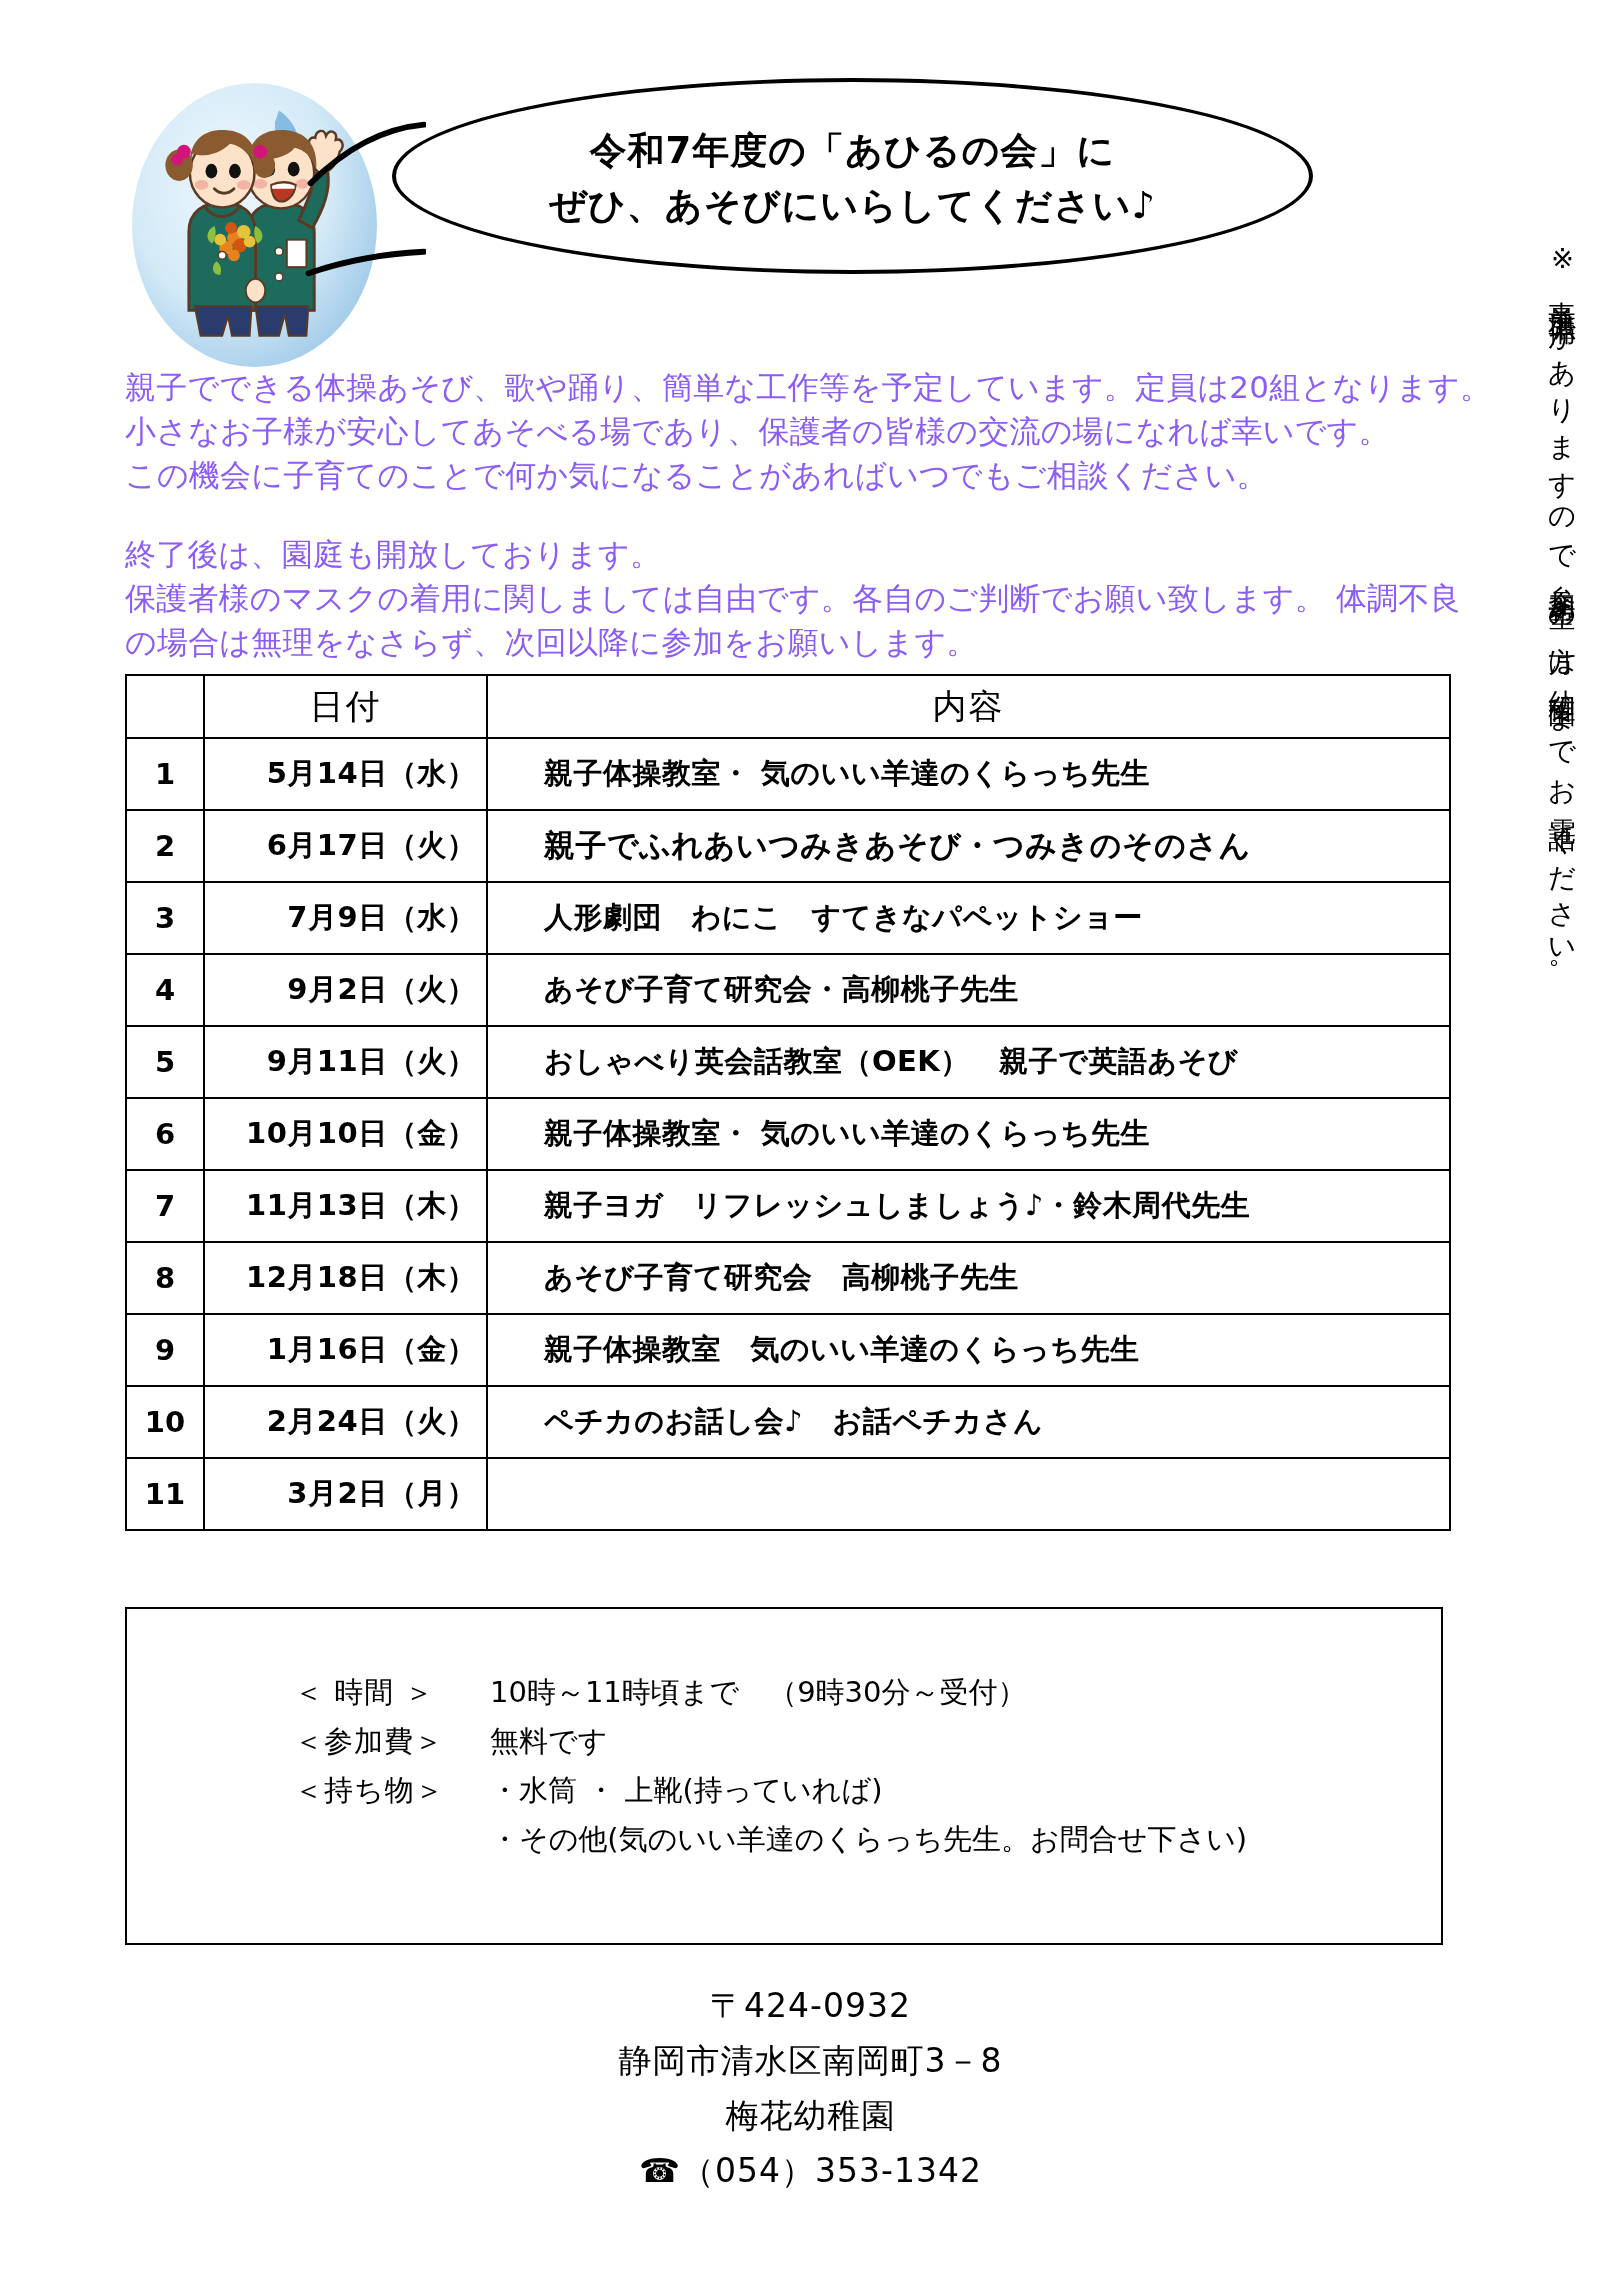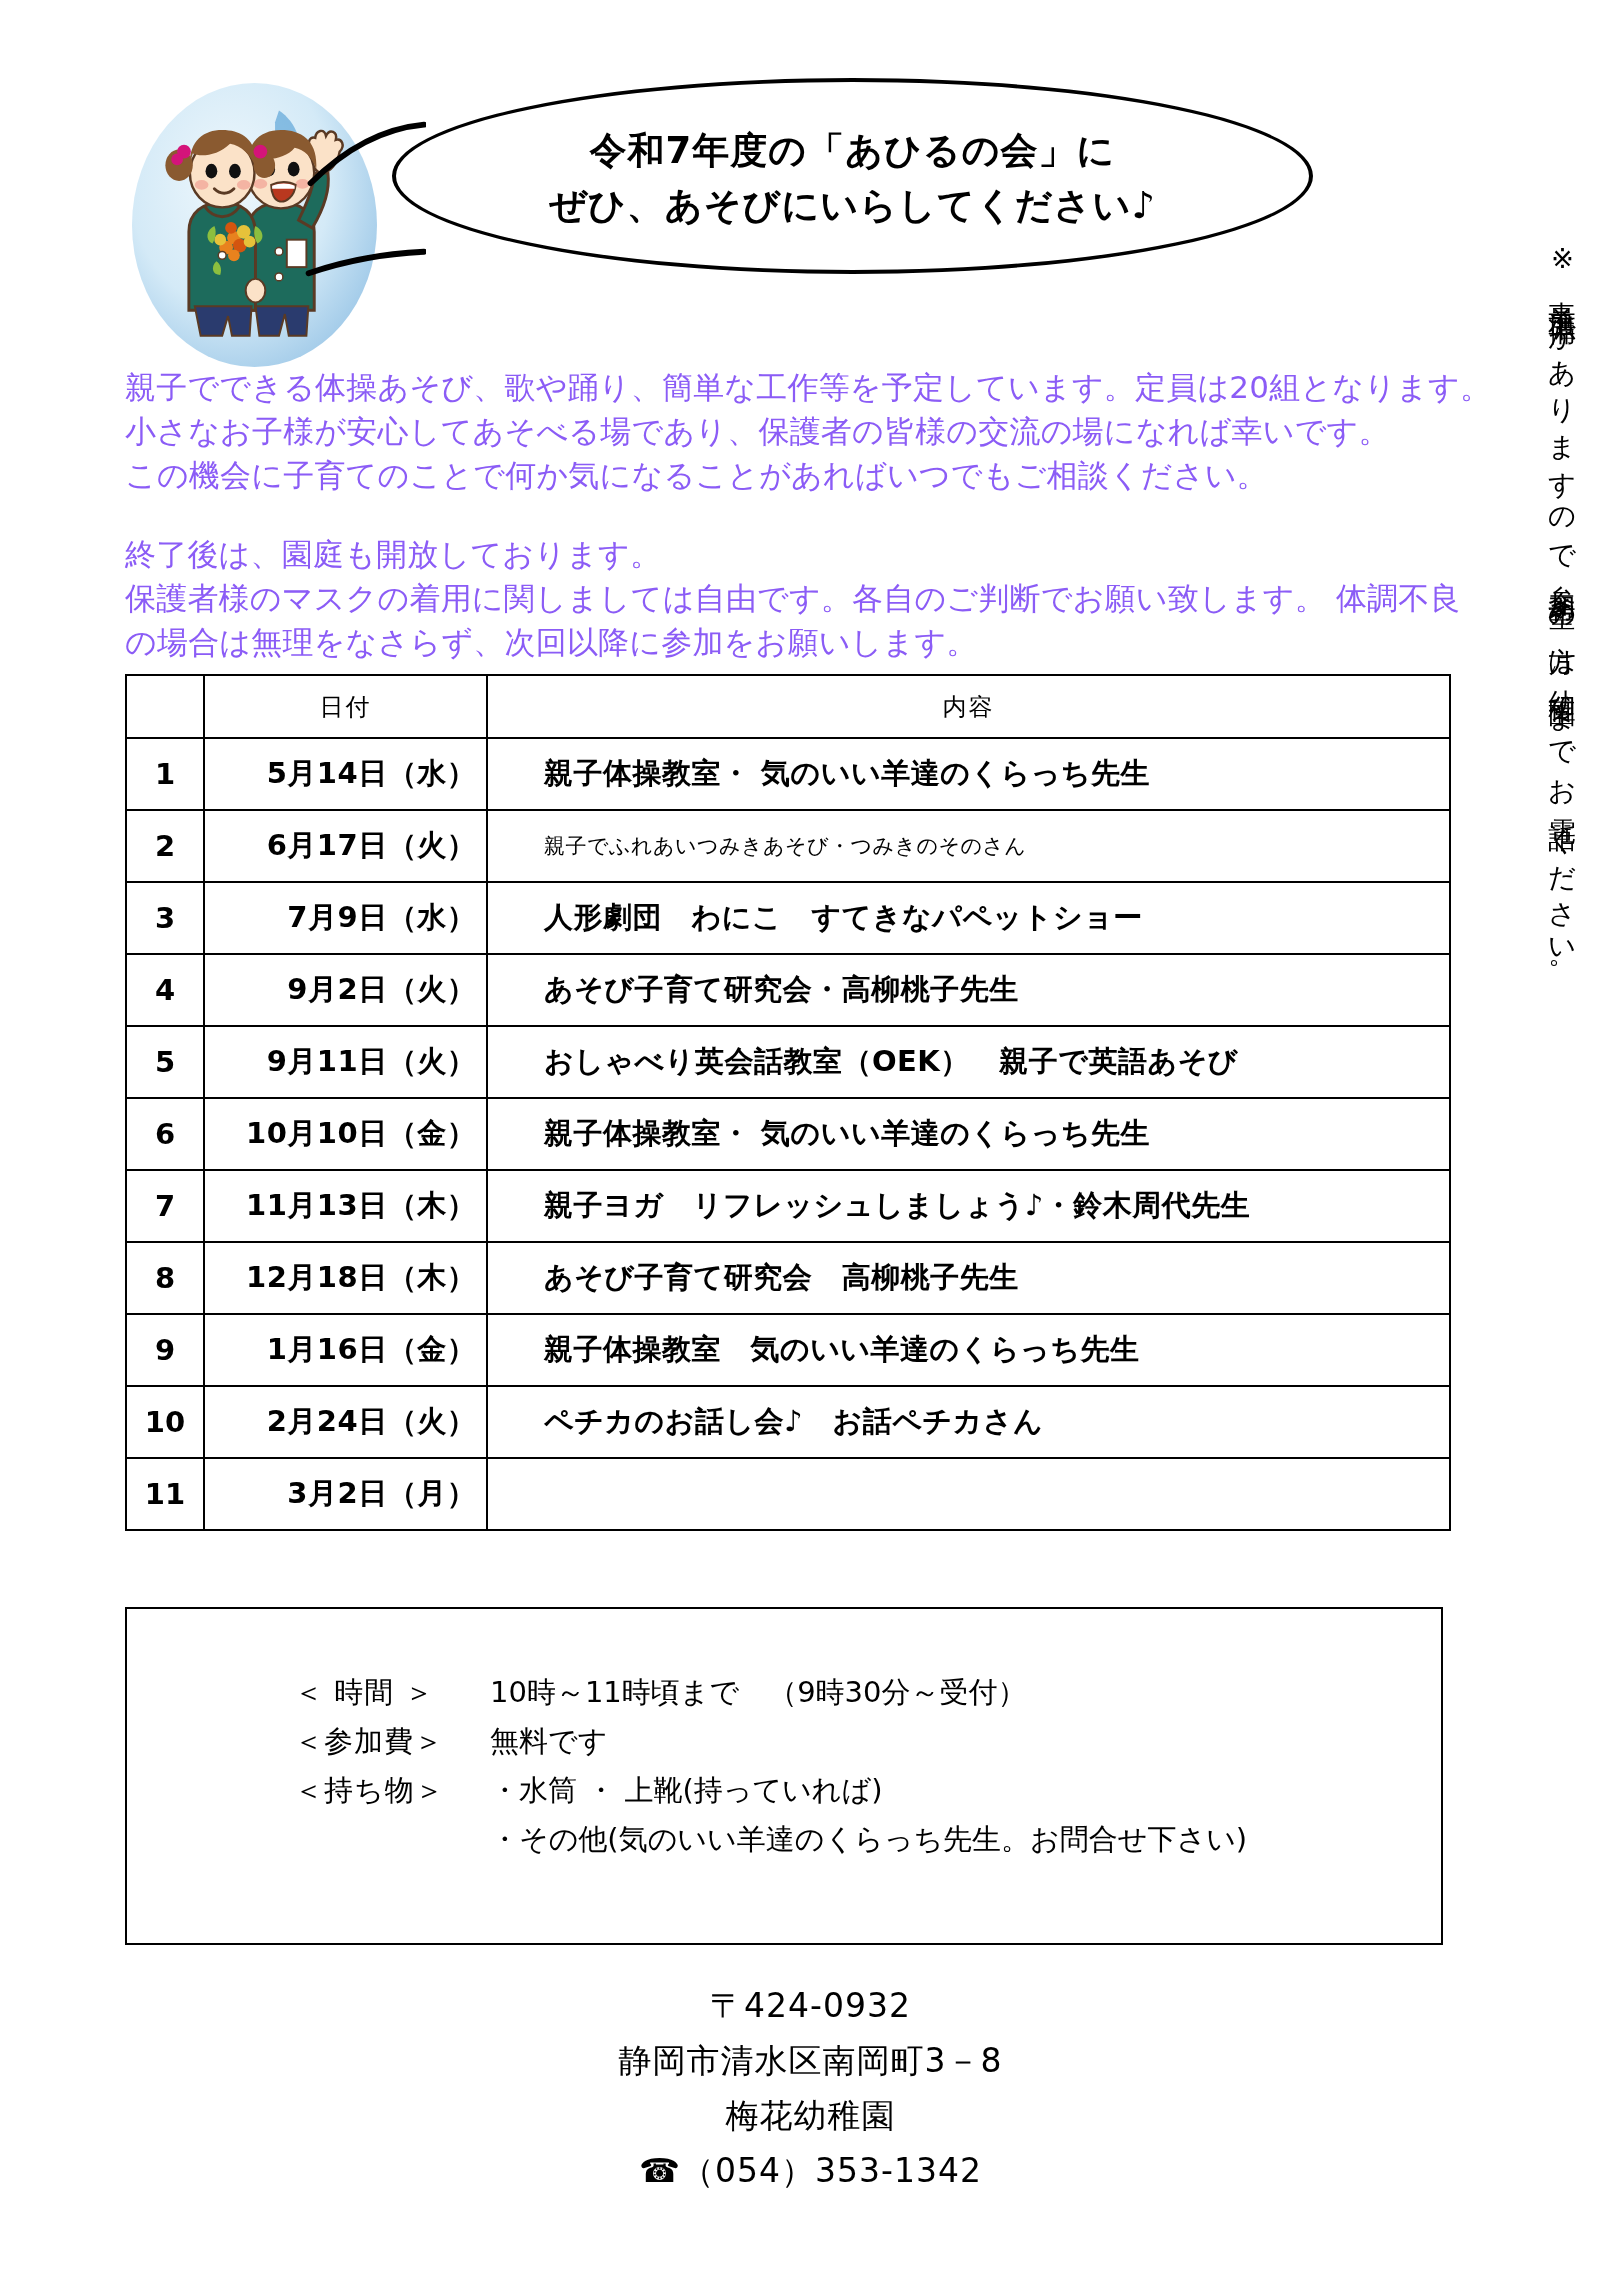--- a/index.html
+++ b/index.html
@@ -137,21 +137,21 @@
     font-family: "DejaVu Sans", sans-serif;
     color: #000000;
   }
   .schedule-table .col-no { width: 76px; }
   .schedule-table .col-date { width: 281px; }
   .schedule-table .col-content { width: 961px; }
 
   .schedule-table thead td {
     height: 61px;
     text-align: center;
-    font-size: 24px;
+    font-size: 34px;
     font-weight: normal;
     letter-spacing: 2px;
   }
   .schedule-table tbody td.cell-no {
     text-align: center;
     font-size: 29px;
     font-weight: bold;
   }
   .schedule-table tbody td.cell-date {
     text-align: right;
@@ -161,22 +161,22 @@
     letter-spacing: 0.5px;
   }
   .schedule-table tbody td.cell-content {
     text-align: left;
     padding-left: 56px;
     font-size: 29px;
     font-weight: bold;
     letter-spacing: 0.5px;
   }
   .schedule-table tbody td.cell-content.small {
-    font-size: 21px;
-    font-weight: normal;
+    font-size: 31px;
+    font-weight: bold;
   }
   .schedule-table tbody tr td { border-top-width: 2.9px; border-bottom-width: 2.9px; }
   .schedule-table thead td { border-bottom-width: 2.9px; }
 
   
   .info-box {
     position: absolute;
     left: 125px;
     top: 1607px;
     width: 1318px;

